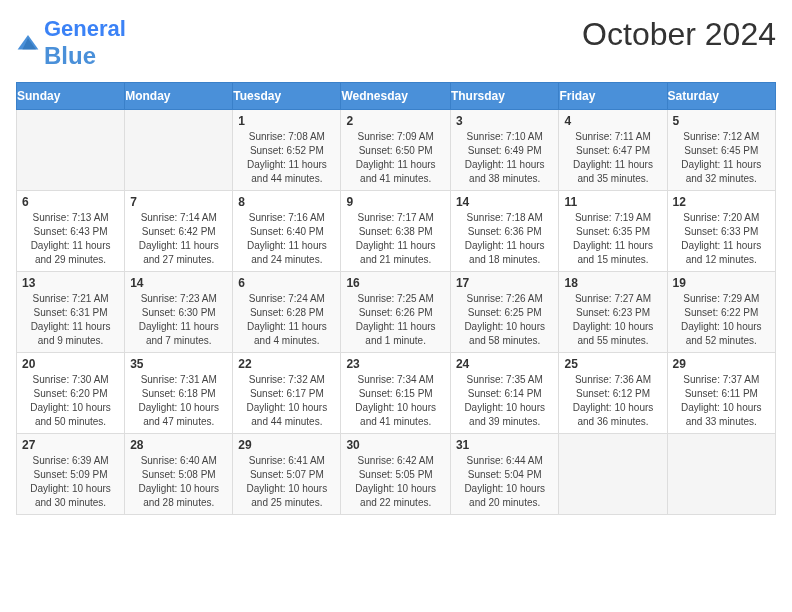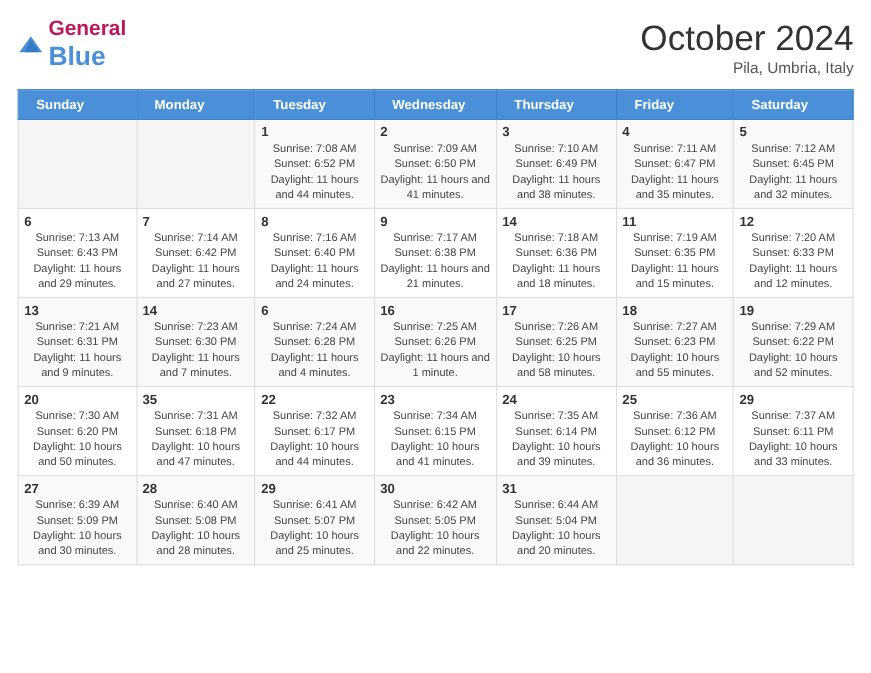--- a/index.html
+++ b/index.html
@@ -42,21 +42,21 @@
       border-collapse: collapse;
       border: 1px solid #ccc;
     }
     thead tr {
       background: #4a90d9;
     }
     thead th {
       color: #fff;
       font-size: 12px;
       font-weight: bold;
-      padding: 6px 16px;
+      padding: 6px 0;
       text-align: left;
       border: 1px solid #3a80c9;
     }
     tbody tr {
       vertical-align: top;
     }
     tbody td {
       border: 1px solid #ddd;
       padding: 4px 5px;
       width: 113px;
@@ -88,27 +88,26 @@
 </head>
 <body>
 
 <div class="header">
   <div class="logo">
     <svg class="logo-icon" viewBox="0 0 30 24" xmlns="http://www.w3.org/2000/svg">
       <polygon points="15,2 28,20 2,20" fill="#4a90d9"></polygon>
       <polygon points="15,6 25,20 8,20" fill="#2266aa" opacity="0.5"></polygon>
     </svg>
     <span>
-      <span style="font-size:19px;font-weight:bold;color:#be185d;">General</span><br>
+      <span style="font-size:22px;font-weight:bold;color:#3b82f6;">General</span><br>
       <span style="font-size:24px;font-weight:bold;color:#4a90d9;">Blue</span>
     </span>
   </div>
   <div class="title-area">
     <div class="month-title">October 2024</div>
-    <div class="location-title">Pila, Umbria, Italy</div>
   </div>
 </div>
 
 <table>
   <thead>
     <tr>
     <th>Sunday</th>
         <th>Monday</th>
         <th>Tuesday</th>
         <th>Wednesday</th>

